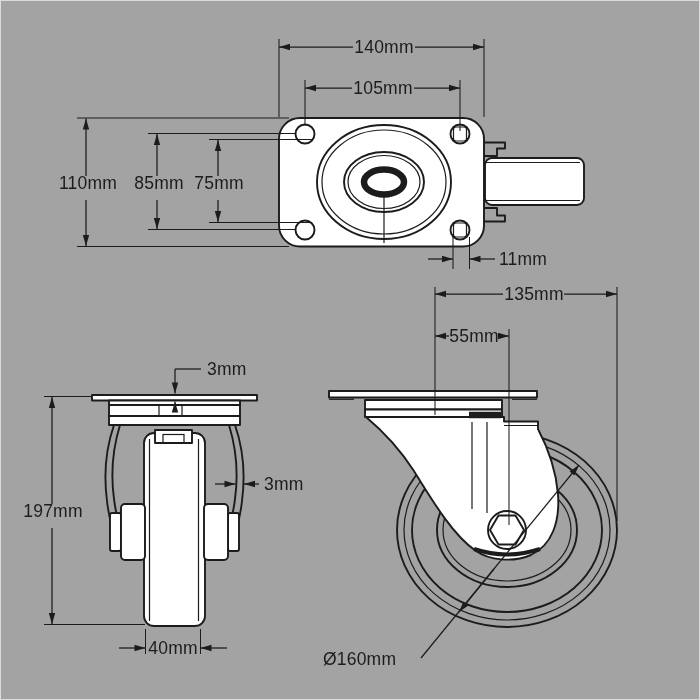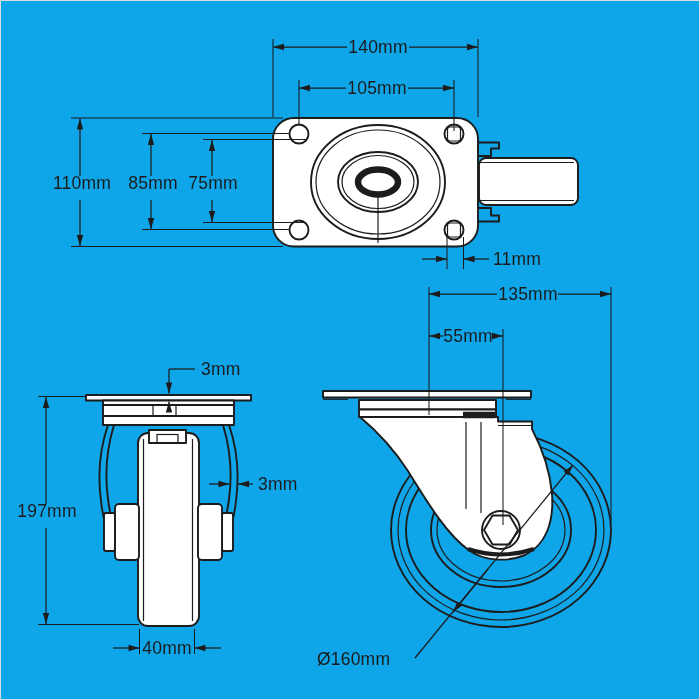--- a/index.html
+++ b/index.html
@@ -23,21 +23,21 @@
     font-family:"Liberation Sans", sans-serif;
     font-size:17.5px;
     fill:#1c1c1c;
     letter-spacing:0.2px;
   }
   .mid{text-anchor:middle;}
 </style>
 </head>
 <body>
 
-<div id="canvas" style="background: #0ea5e9;">
+<div id="canvas" style="background: #a3a3a3; padding-left: 6px;">
 <svg width="698" height="698" viewBox="0 0 698 698">
   <defs>
     <marker id="arr" viewBox="0 0 12 8" refX="11.5" refY="4" markerWidth="12" markerHeight="8" markerUnits="userSpaceOnUse" orient="auto-start-reverse">
       <path d="M0.5,0.8 L11.5,4 L0.5,7.2 Z" fill="#1c1c1c"></path>
     </marker>
   </defs>
 
   <g>
 
     <g>

